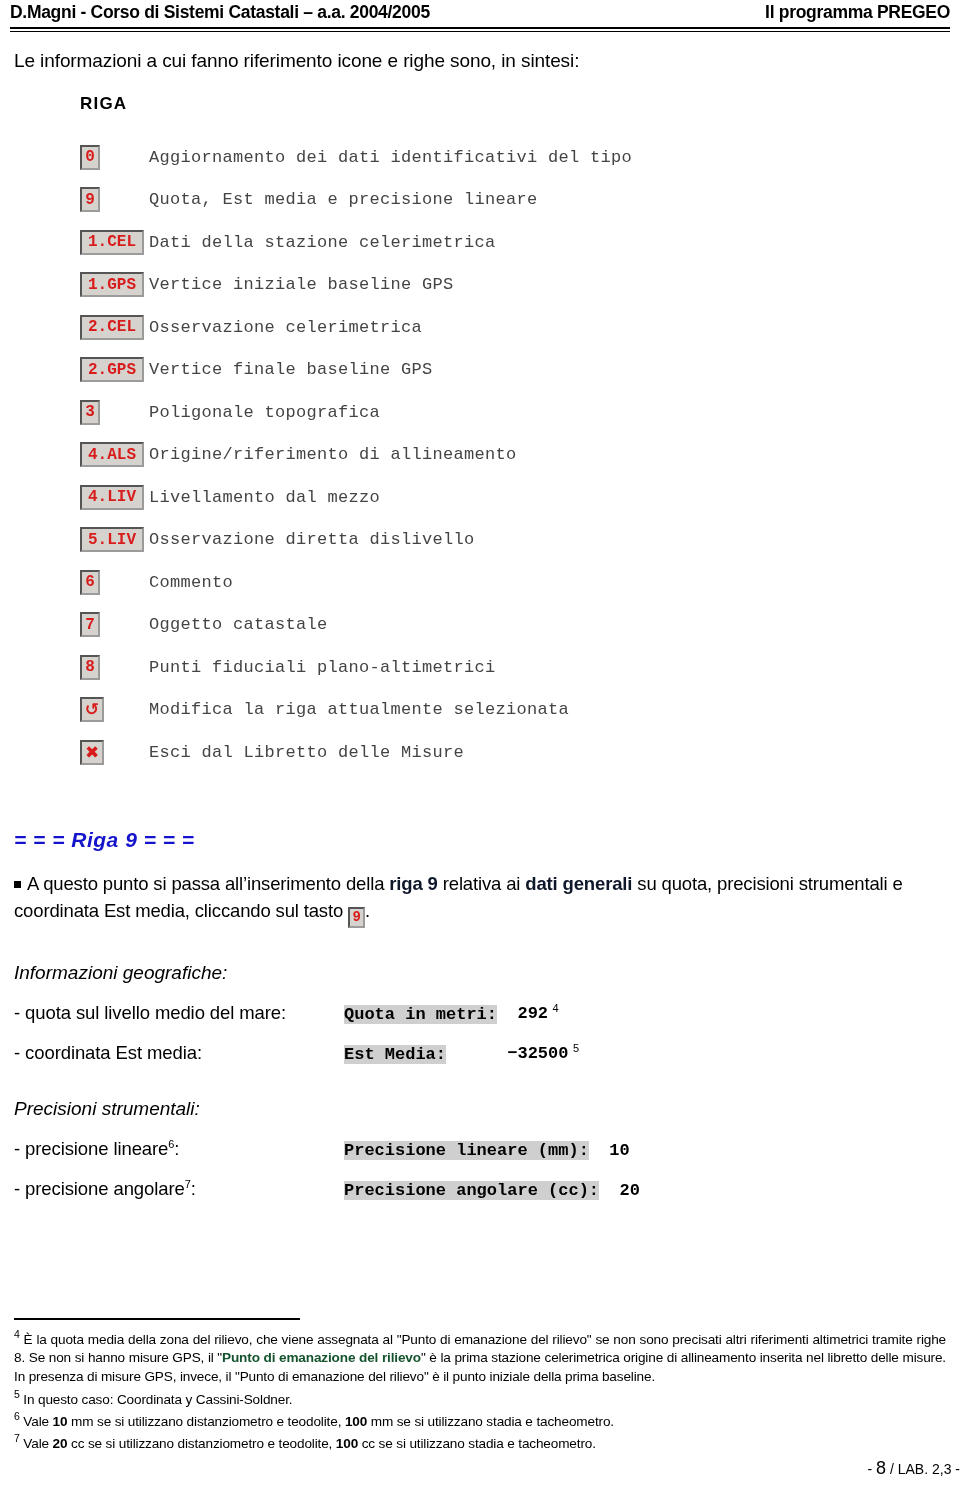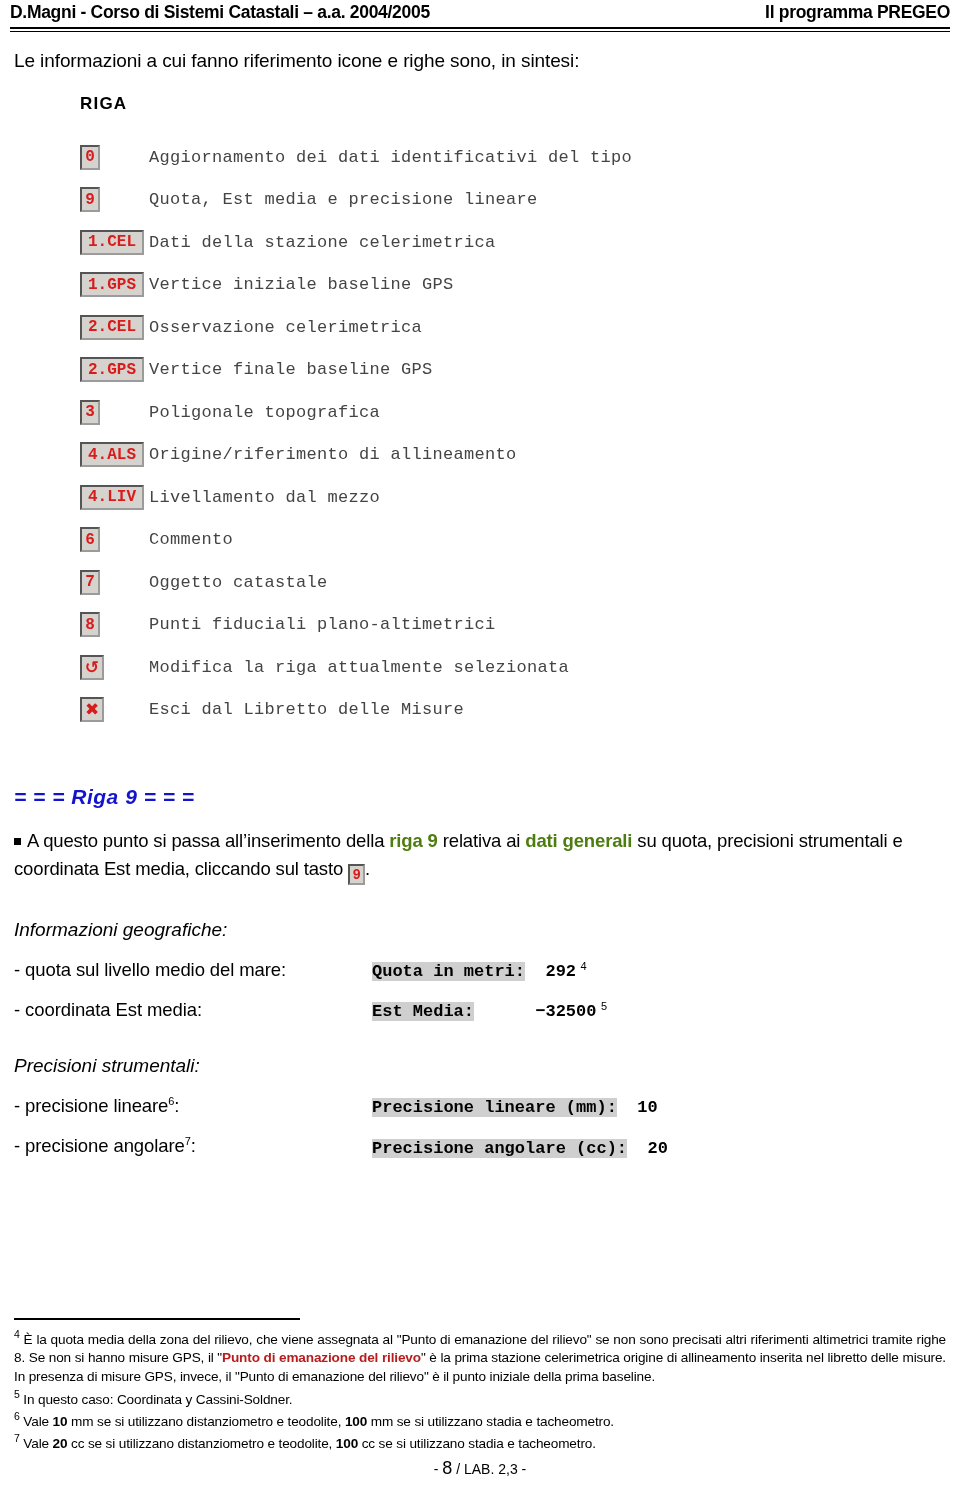--- a/index.html
+++ b/index.html
@@ -127,21 +127,21 @@
     letter-spacing: -0.15px;
     max-width: 930px;
   }
   .sq-bullet {
     display: inline-block;
     width: 7px; height: 7px;
     background: #000;
     margin-right: 6px;
     vertical-align: 2px;
   }
-  .blue-b { color: #4d7c0f; font-weight: bold; }
+  .blue-b { color: #0f172a; font-weight: bold; }
 
   .inline-chip {
     display: inline-flex;
     align-items: center;
     justify-content: center;
     box-sizing: border-box;
     width: 17px; height: 21px;
     background: #d6d3ce;
     border-top: 2px solid #555555;
     border-left: 2px solid #555555;
@@ -172,21 +172,20 @@
     width: 330px;
     flex: 0 0 330px;
   }
   .kv-field {
     font-family: "Liberation Mono", monospace;
     font-size: 17px;
     font-weight: bold;
     background: #cfcfcf;
     letter-spacing: 0px;
     white-space: pre;
-    margin-left: 28px;
   }
   .kv-value {
     font-family: "Liberation Mono", monospace;
     font-size: 17px;
     font-weight: bold;
     white-space: pre;
   }
   .sup {
     font-size: 11px;
     vertical-align: super;
@@ -217,28 +216,28 @@
     line-height: 1.38;
     text-align: justify;
     letter-spacing: -0.15px;
     margin: 0;
   }
   .fn-mark {
     font-size: 10.5px;
     vertical-align: super;
   }
   .fn b { font-weight: bold; }
-  .fn .blue-b { color: #b91c1c; font-weight: bold; }
+  .fn .blue-b { color: #14532d; font-weight: bold; }
 
   .page-footer {
     position: absolute;
     left: 0;
     top: 1458px;
     width: 960px;
-    text-align: center;
+    text-align: right;
     font-size: 14px;
   }
   .page-footer .pnum { font-size: 18px; }
 </style>
 </head>
 <body>
 
 <div class="page-header">
   <div class="hdr-left">D.Magni - Corso di Sistemi Catastali – a.a. 2004/2005</div>
   <div class="hdr-right">Il programma PREGEO</div>
@@ -304,20 +303,26 @@
           <div class="col-info"><span class="code-desc">Origine/riferimento di allineamento</span></div>
         </div>
         <div class="code-row">
           <div class="col-riga">
             <span class="code-chip wide">4.LIV</span>
           </div>
           <div class="col-info"><span class="code-desc">Livellamento dal mezzo</span></div>
         </div>
         <div class="code-row">
           <div class="col-riga">
+            <span class="code-chip wide">5.LIV</span>
+          </div>
+          <div class="col-info"><span class="code-desc">Osservazione diretta dislivello</span></div>
+        </div>
+        <div class="code-row">
+          <div class="col-riga">
             <span class="code-chip">6</span>
           </div>
           <div class="col-info"><span class="code-desc">Commento</span></div>
         </div>
         <div class="code-row">
           <div class="col-riga">
             <span class="code-chip">7</span>
           </div>
           <div class="col-info"><span class="code-desc">Oggetto catastale</span></div>
         </div>

